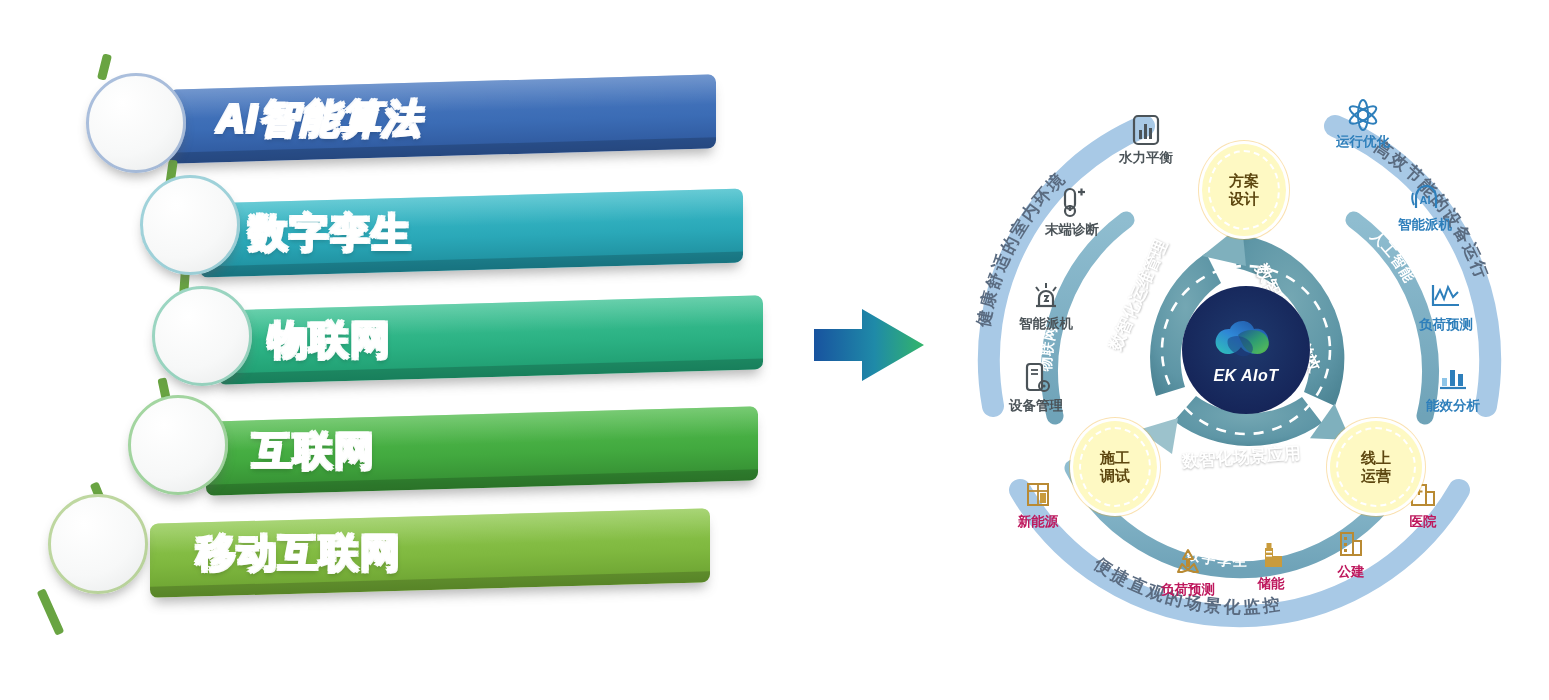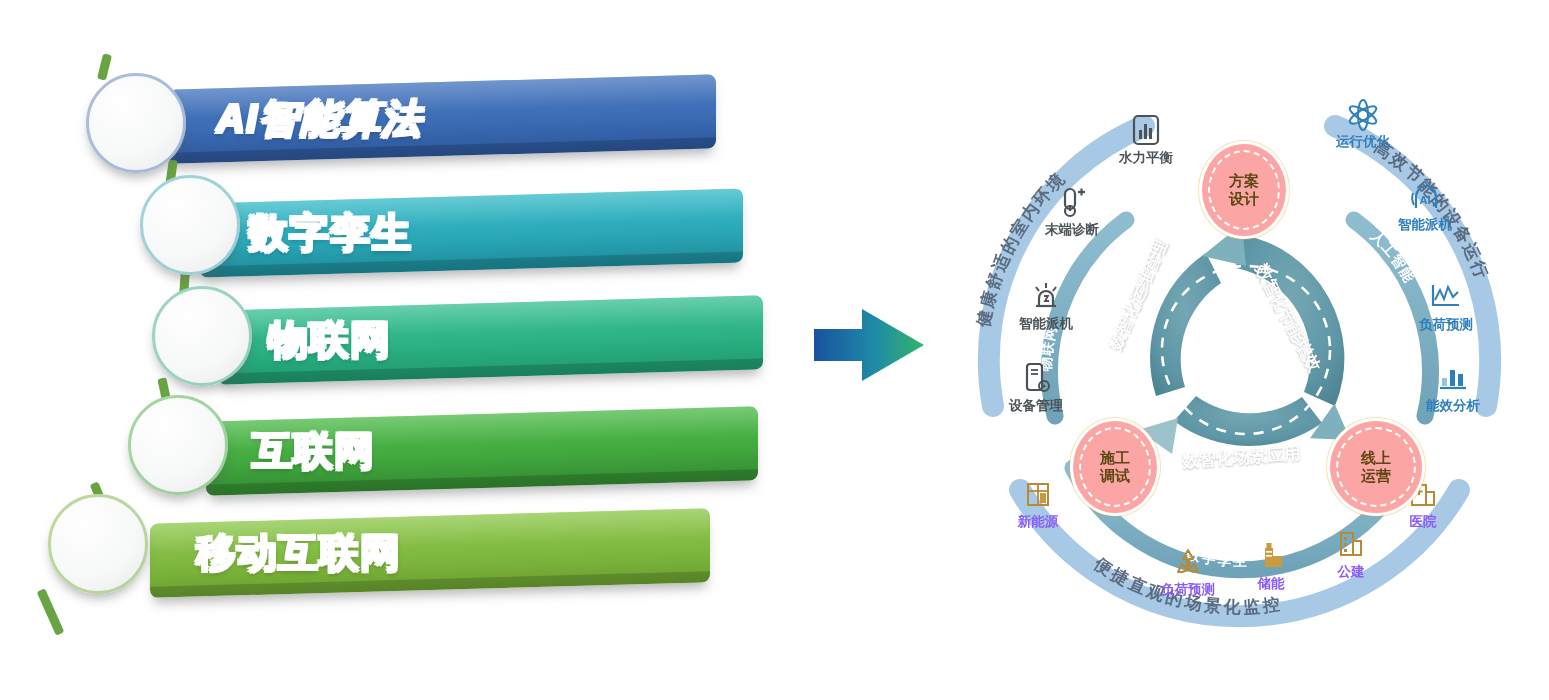--- a/index.html
+++ b/index.html
@@ -131,26 +131,26 @@
   }
   .icon-cap {
     display: block;
     font-size: 13.5px;
     font-weight: 600;
     white-space: nowrap;
     line-height: 1.1;
   }
   .icon-node.t-dark .icon-cap { color: #4b5358; }
   .icon-node.t-blue .icon-cap { color: #2e7fbb; }
-  .icon-node.t-gold .icon-cap { color: #8b5cf6; }
+  .icon-node.t-gold .icon-cap { color: #be185d; }
 
   .phase-bubble {
     position: absolute;
     border-radius: 50%;
-    background: #fca5a5;
+    background: #fef9c3;
     display: flex;
     align-items: center;
     justify-content: center;
     flex-direction: column;
     color: #5d4710;
     font-size: 15px;
     font-weight: 700;
     line-height: 1.18;
     z-index: 7;
     box-shadow: 0 0 0 3px #ffffff, 0 0 0 4px rgba(240,168,30,0.35);
@@ -336,20 +336,40 @@
       </text>
       <text font-size="14" font-weight="700" fill="#ffffff" font-family="'Liberation Sans',sans-serif" letter-spacing="2">
         <textPath href="#midArcB" startOffset="37%">数字孪生</textPath>
       </text>
     </svg>
 
     <div class="seg-word" style="left:184px; top:300px; transform-origin:left center; transform:rotate(-66deg);">数智化运维管理</div>
     <div class="seg-word" style="left:330px; top:216px; transform-origin:left center; transform:rotate(62deg);">数智化节能增效</div>
     <div class="seg-word" style="left:252px; top:412px; transform-origin:left center; transform:rotate(-4deg);">数智化场景应用</div>
 
+    <div id="logo-core" style="left:252px; top:248px;">
+      <svg width="76" height="50" viewBox="0 0 76 50">
+        <defs>
+          <linearGradient id="lg1" x1="0" y1="1" x2="1" y2="0">
+            <stop offset="0%" stop-color="#2ec4b6"></stop>
+            <stop offset="45%" stop-color="#2f86d6"></stop>
+            <stop offset="100%" stop-color="#1d4f9e"></stop>
+          </linearGradient>
+          <linearGradient id="lg2" x1="0" y1="0" x2="1" y2="1">
+            <stop offset="0%" stop-color="#1d4f9e"></stop>
+            <stop offset="50%" stop-color="#2fa06a"></stop>
+            <stop offset="100%" stop-color="#62c94a"></stop>
+          </linearGradient>
+        </defs>
+        <path d="M10,34 C4,26 10,13 22,14 C26,4 42,3 46,14 C58,12 64,24 58,33 C52,41 38,40 33,32 C28,40 15,42 10,34 Z" fill="url(#lg1)"></path>
+        <path d="M30,20 C38,12 56,14 60,24 C64,34 54,42 44,38 C36,35 34,28 30,20 Z" fill="url(#lg2)" opacity="0.92"></path>
+        <path d="M20,24 C28,18 40,22 44,30 C48,38 38,44 30,40 C22,36 18,30 20,24 Z" fill="#1b3f84" opacity="0.55"></path>
+      </svg>
+      <div class="logo-text">EK AIoT</div>
+    </div>
 
     <div class="phase-bubble" style="left:272px; top:106px; width:84px; height:92px;">
       <span>方案</span>
       <span>设计</span>
     </div>
     <div class="phase-bubble" style="left:400px; top:383px; width:92px; height:92px;">
       <span>线上</span>
       <span>运营</span>
     </div>
     <div class="phase-bubble" style="left:143px; top:383px; width:84px; height:92px;">

